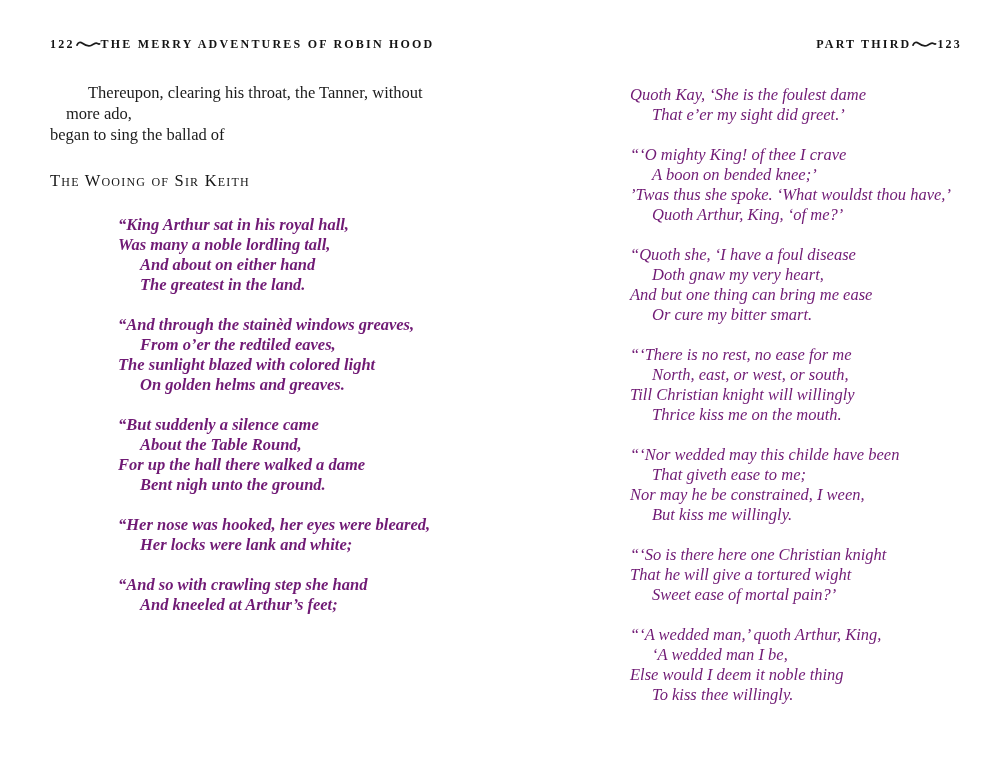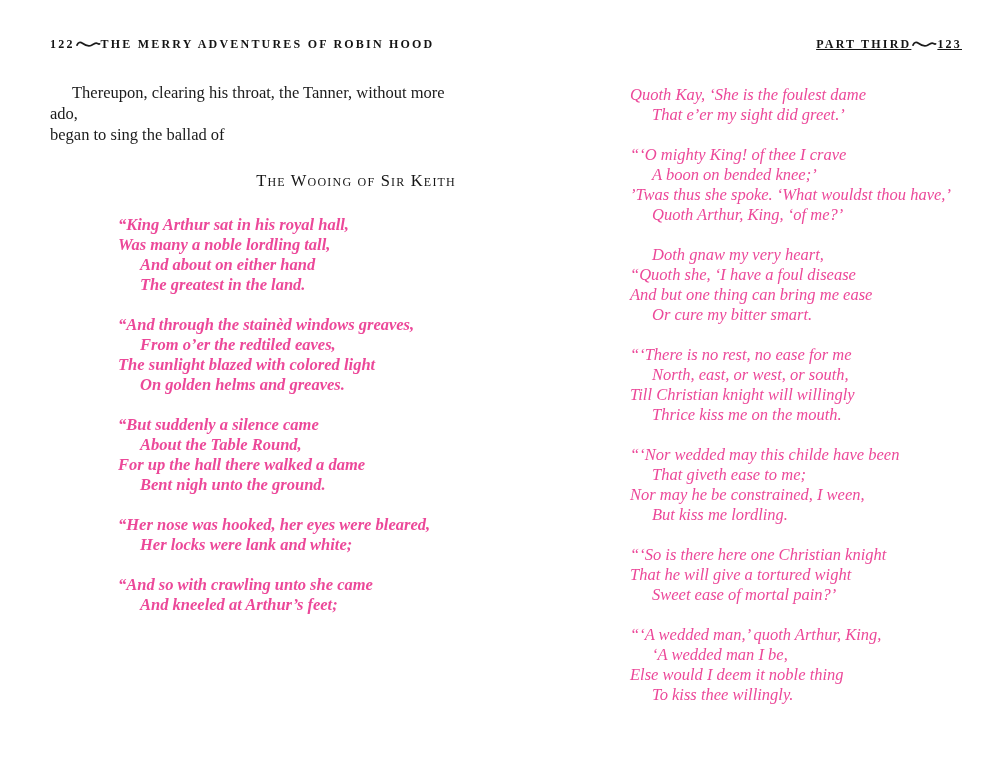--- a/index.html
+++ b/index.html
@@ -18,42 +18,42 @@
   .running-head {
     font-size: 12px;
     letter-spacing: 2.2px;
     display: flex;
     align-items: center;
     gap: 0;
     color: #141414;
     white-space: nowrap;
   }
   .running-head .rh-text { font-weight: 600; font-size: 12px; }
-  .running-head.right { justify-content: flex-end; text-decoration: underline; }
+  .running-head.right { justify-content: flex-end; }
 
   .ornament { display: inline-flex; align-items: center; }
   .ornament svg { display: block; }
 
   .paragraph { margin-top: 30px; font-size: 16.5px; line-height: 21px; }
-  .paragraph .first { text-indent: 22px; }
+  .paragraph .first { text-indent: 22px; margin-left: 16px; }
 
   .ballad-title {
     margin-top: 26px;
-    text-align: right;
+    text-align: left;
     font-variant: small-caps;
     font-size: 16.5px;
     letter-spacing: 1.2px;
     color: #161616;
   }
 
   .poem {
     font-style: italic;
     font-size: 16.5px;
     line-height: 20px;
-    color: #ec4899;
+    color: #701a75;
   }
   .page-left  .poem { margin-top: 24px; padding-left: 68px; font-weight: bold; }
   .page-right .poem { margin-top: 33px; padding-left: 2px; }
 
   .stanza { margin-bottom: 20px; }
   .poem-line { white-space: nowrap; }
   .poem-line.indent { padding-left: 22px; }
 </style>
 </head>
 <body>
@@ -93,21 +93,21 @@
         <div class="poem-line">“But suddenly a silence came</div>
         <div class="poem-line indent">About the Table Round,</div>
         <div class="poem-line">For up the hall there walked a dame</div>
         <div class="poem-line indent">Bent nigh unto the ground.</div>
       </div>
       <div class="stanza">
         <div class="poem-line">“Her nose was hooked, her eyes were bleared,</div>
         <div class="poem-line indent">Her locks were lank and white;</div>
       </div>
       <div class="stanza">
-        <div class="poem-line">“And so with crawling unto she came</div>
+        <div class="poem-line">“And so with crawling step she hand</div>
         <div class="poem-line indent">And kneeled at Arthur’s feet;</div>
       </div>
     </div>
 </div>
 
 <div class="page page-right">
   <div class="running-head right">
     <span class="rh-text">PART THIRD</span>
     <span class="ornament">
       <svg width="26" height="11" viewBox="0 0 26 11" fill="none">
@@ -122,36 +122,36 @@
         <div class="poem-line">Quoth Kay, ‘She is the foulest dame</div>
         <div class="poem-line indent">That e’er my sight did greet.’</div>
       </div>
       <div class="stanza">
         <div class="poem-line">“‘O mighty King! of thee I crave</div>
         <div class="poem-line indent">A boon on bended knee;’</div>
         <div class="poem-line">’Twas thus she spoke. ‘What wouldst thou have,’</div>
         <div class="poem-line indent">Quoth Arthur, King, ‘of me?’</div>
       </div>
       <div class="stanza">
+        <div class="poem-line">“Quoth she, ‘I have a foul disease</div>
         <div class="poem-line indent">Doth gnaw my very heart,</div>
-        <div class="poem-line">“Quoth she, ‘I have a foul disease</div>
         <div class="poem-line">And but one thing can bring me ease</div>
         <div class="poem-line indent">Or cure my bitter smart.</div>
       </div>
       <div class="stanza">
         <div class="poem-line">“‘There is no rest, no ease for me</div>
         <div class="poem-line indent">North, east, or west, or south,</div>
         <div class="poem-line">Till Christian knight will willingly</div>
         <div class="poem-line indent">Thrice kiss me on the mouth.</div>
       </div>
       <div class="stanza">
         <div class="poem-line">“‘Nor wedded may this childe have been</div>
         <div class="poem-line indent">That giveth ease to me;</div>
         <div class="poem-line">Nor may he be constrained, I ween,</div>
-        <div class="poem-line indent">But kiss me lordling.</div>
+        <div class="poem-line indent">But kiss me willingly.</div>
       </div>
       <div class="stanza">
         <div class="poem-line">“‘So is there here one Christian knight</div>
         <div class="poem-line">That he will give a tortured wight</div>
         <div class="poem-line indent">Sweet ease of mortal pain?’</div>
       </div>
       <div class="stanza">
         <div class="poem-line">“‘A wedded man,’ quoth Arthur, King,</div>
         <div class="poem-line indent">‘A wedded man I be,</div>
         <div class="poem-line">Else would I deem it noble thing</div>

